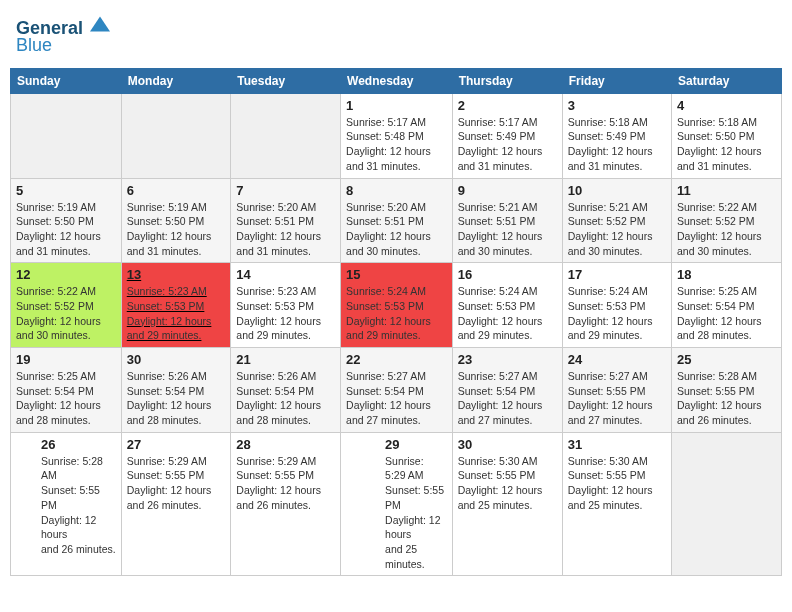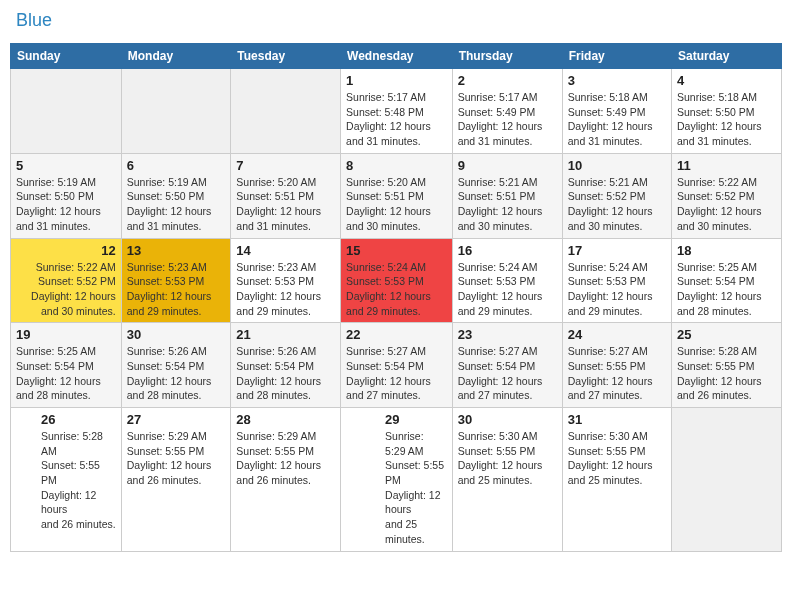--- a/index.html
+++ b/index.html
@@ -87,20 +87,27 @@
     .empty-cell {
       background: #f0f0f0 !important;
     }
   </style>
 </head>
 <body>
 
 <div class="header">
   <div class="logo">
     <div>
+      <div style="display:flex; align-items:center;">
+        <span class="logo-text">General
+          <svg class="logo-icon" viewBox="0 0 24 18">
+            <polygon points="0,18 12,0 24,18" fill="#2e86c1"></polygon>
+          </svg>
+        </span>
+      </div>
       <div style="font-size:18px; font-weight:normal; color:#2e86c1; margin-top:-4px;">Blue</div>
     </div>
   </div>
   <div class="title-area">
     <div class="month-title"></div>
     <div class="location"></div>
   </div>
 </div>
 
 <table class="calendar">
@@ -194,28 +201,28 @@
         </td>
         <td style="background: rgb(245, 245, 245);">
           <span class="day-num">11</span>
           <div class="day-info" style="white-space: pre-line;">Sunrise: 5:22 AM
 Sunset: 5:52 PM
 Daylight: 12 hours
 and 30 minutes.</div>
         </td>
       </tr>
       <tr>
-        <td style="background: #fde047; text-align: right;">
+        <td style="background: #bef264;">
           <span class="day-num">12</span>
           <div class="day-info" style="white-space: pre-line;">Sunrise: 5:22 AM
 Sunset: 5:52 PM
 Daylight: 12 hours
 and 30 minutes.</div>
         </td>
-        <td style="background: #eab308;">
+        <td style="background: #ef4444; text-decoration: underline;">
           <span class="day-num">13</span>
           <div class="day-info" style="white-space: pre-line;">Sunrise: 5:23 AM
 Sunset: 5:53 PM
 Daylight: 12 hours
 and 29 minutes.</div>
         </td>
         <td style="background: rgb(255, 255, 255);">
           <span class="day-num">14</span>
           <div class="day-info" style="white-space: pre-line;">Sunrise: 5:23 AM
 Sunset: 5:53 PM

